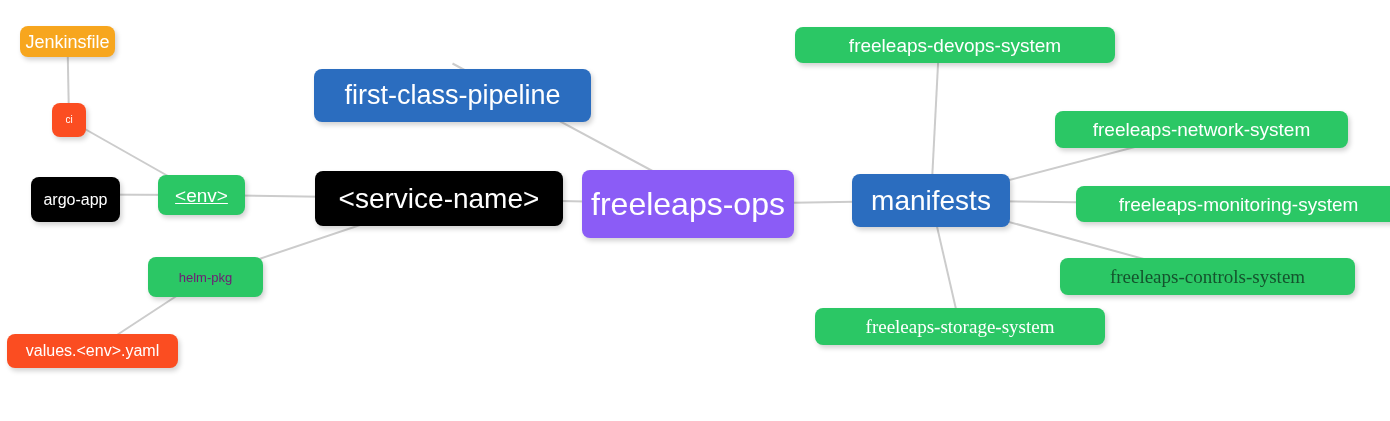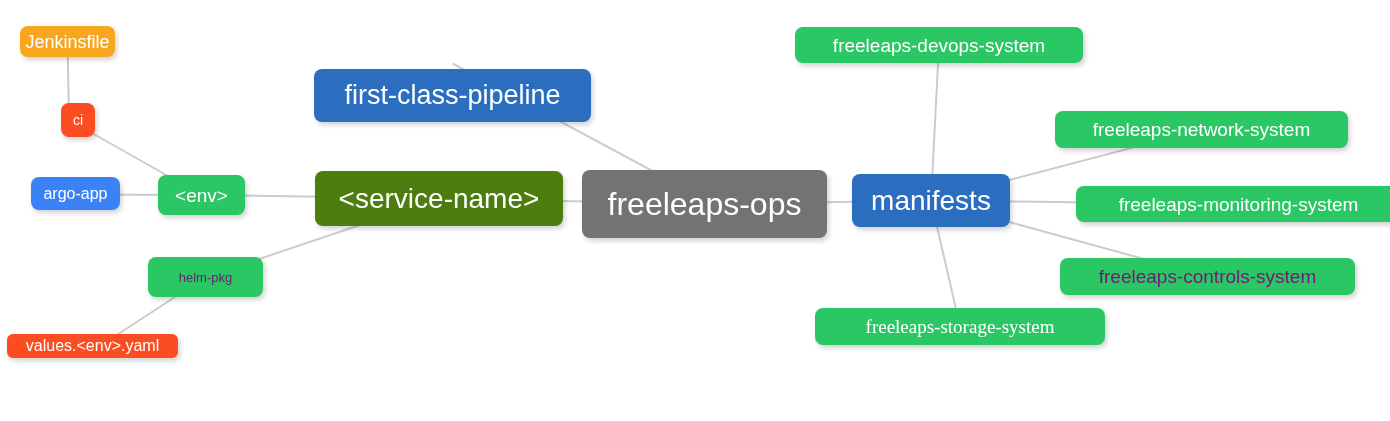--- a/index.html
+++ b/index.html
@@ -56,56 +56,56 @@
       <line x1="931" y1="200.5" x2="939" y2="45" stroke="#CCCCCC" stroke-width="2"></line>
       <line x1="931" y1="200.5" x2="1201.5" y2="129.5" stroke="#CCCCCC" stroke-width="2"></line>
       <line x1="931" y1="200.5" x2="1214.5" y2="204" stroke="#CCCCCC" stroke-width="2"></line>
       <line x1="931" y1="200.5" x2="1207.5" y2="276.5" stroke="#CCCCCC" stroke-width="2"></line>
       <line x1="931" y1="200.5" x2="960" y2="326.5" stroke="#CCCCCC" stroke-width="2"></line>
     </svg>
   <div id="nodes">
       <div class="map-node" style="left: 20px; top: 26px; width: 95px; height: 31px; background: rgb(247, 166, 30); font-size: 18px; color: rgb(255, 255, 255);">
         <span>Jenkinsfile</span>
       </div>
-      <div class="map-node" style="left: 61px; top: 103px; width: 34px; height: 34px; background: rgb(251, 77, 33); font-size: 14px; color: rgb(255, 255, 255);">
+      <div class="map-node" style="left: 52px; top: 103px; width: 34px; height: 34px; background: rgb(251, 77, 33); font-size: 10px; color: rgb(255, 255, 255);">
         <span>ci</span>
       </div>
-      <div class="map-node" style="left: 31px; top: 177px; width: 89px; height: 33px; background: #3b82f6; font-size: 16px; color: rgb(255, 255, 255); align-items: center;">
+      <div class="map-node" style="left: 31px; top: 177px; width: 89px; height: 45px; background: #000000; font-size: 16px; color: rgb(255, 255, 255); align-items: center;">
         <span>argo-app</span>
       </div>
-      <div class="map-node" style="left: 158px; top: 175px; width: 87px; height: 40px; background: rgb(43, 199, 101); font-size: 19px; color: rgb(255, 255, 255);">
+      <div class="map-node" style="left: 158px; top: 175px; width: 87px; height: 40px; background: rgb(43, 199, 101); font-size: 19px; color: rgb(255, 255, 255); text-decoration: underline;">
         <span>&lt;env&gt;</span>
       </div>
       <div class="map-node" style="left: 148px; top: 257px; width: 115px; height: 40px; background: rgb(43, 199, 101); font-size: 13px; color: #701a75;">
         <span>helm-pkg</span>
       </div>
-      <div class="map-node" style="left: 7px; top: 334px; width: 171px; height: 24px; background: rgb(251, 77, 33); font-size: 16px; color: rgb(255, 255, 255); border-radius: 6px;">
+      <div class="map-node" style="left: 7px; top: 334px; width: 171px; height: 34px; background: rgb(251, 77, 33); font-size: 16px; color: rgb(255, 255, 255);">
         <span>values.&lt;env&gt;.yaml</span>
       </div>
       <div class="map-node" style="left: 314px; top: 37px; width: 277px; height: 53px; background: rgb(43, 109, 191); font-size: 27px; color: rgb(255, 255, 255); margin-top: 32px;">
         <span>first-class-pipeline</span>
       </div>
-      <div class="map-node" style="left: 315px; top: 171px; width: 248px; height: 55px; background: #4d7c0f; font-size: 28px; color: rgb(255, 255, 255);">
+      <div class="map-node" style="left: 315px; top: 171px; width: 248px; height: 55px; background: #000000; font-size: 28px; color: rgb(255, 255, 255);">
         <span>&lt;service-name&gt;</span>
       </div>
-      <div class="map-node" style="left: 582px; top: 170px; width: 245px; height: 68px; background: #737373; font-size: 32px; color: rgb(255, 255, 255);">
+      <div class="map-node" style="left: 582px; top: 170px; width: 212px; height: 68px; background: #8b5cf6; font-size: 32px; color: rgb(255, 255, 255);">
         <span>freeleaps-ops</span>
       </div>
       <div class="map-node" style="left: 852px; top: 174px; width: 158px; height: 53px; background: rgb(43, 109, 191); font-size: 28px; color: rgb(255, 255, 255); justify-content: center;">
         <span>manifests</span>
       </div>
-      <div class="map-node" style="left: 795px; top: 27px; width: 288px; height: 36px; background: rgb(43, 199, 101); font-size: 19px; color: rgb(255, 255, 255);">
+      <div class="map-node" style="left: 795px; top: 27px; width: 320px; height: 36px; background: rgb(43, 199, 101); font-size: 19px; color: rgb(255, 255, 255);">
         <span>freeleaps-devops-system</span>
       </div>
       <div class="map-node" style="left: 1055px; top: 111px; width: 293px; height: 37px; background: rgb(43, 199, 101); font-size: 19px; color: rgb(255, 255, 255); text-align: center;">
         <span>freeleaps-network-system</span>
       </div>
       <div class="map-node" style="left: 1052px; top: 186px; width: 325px; height: 36px; background: rgb(43, 199, 101); font-size: 19px; color: rgb(255, 255, 255); margin-left: 24px;">
         <span>freeleaps-monitoring-system</span>
       </div>
-      <div class="map-node" style="left: 1060px; top: 258px; width: 295px; height: 37px; background: rgb(43, 199, 101); font-size: 19px; color: #701a75;">
+      <div class="map-node" style="left: 1060px; top: 258px; width: 295px; height: 37px; background: rgb(43, 199, 101); font-size: 19px; color: #14532d; font-family: Liberation Serif, serif;">
         <span>freeleaps-controls-system</span>
       </div>
       <div class="map-node" style="left: 815px; top: 308px; width: 290px; height: 37px; background: rgb(43, 199, 101); font-size: 19px; color: rgb(255, 255, 255); font-family: Liberation Serif, serif;">
         <span>freeleaps-storage-system</span>
       </div>
     </div>
 </div>
 
 </body></html>

